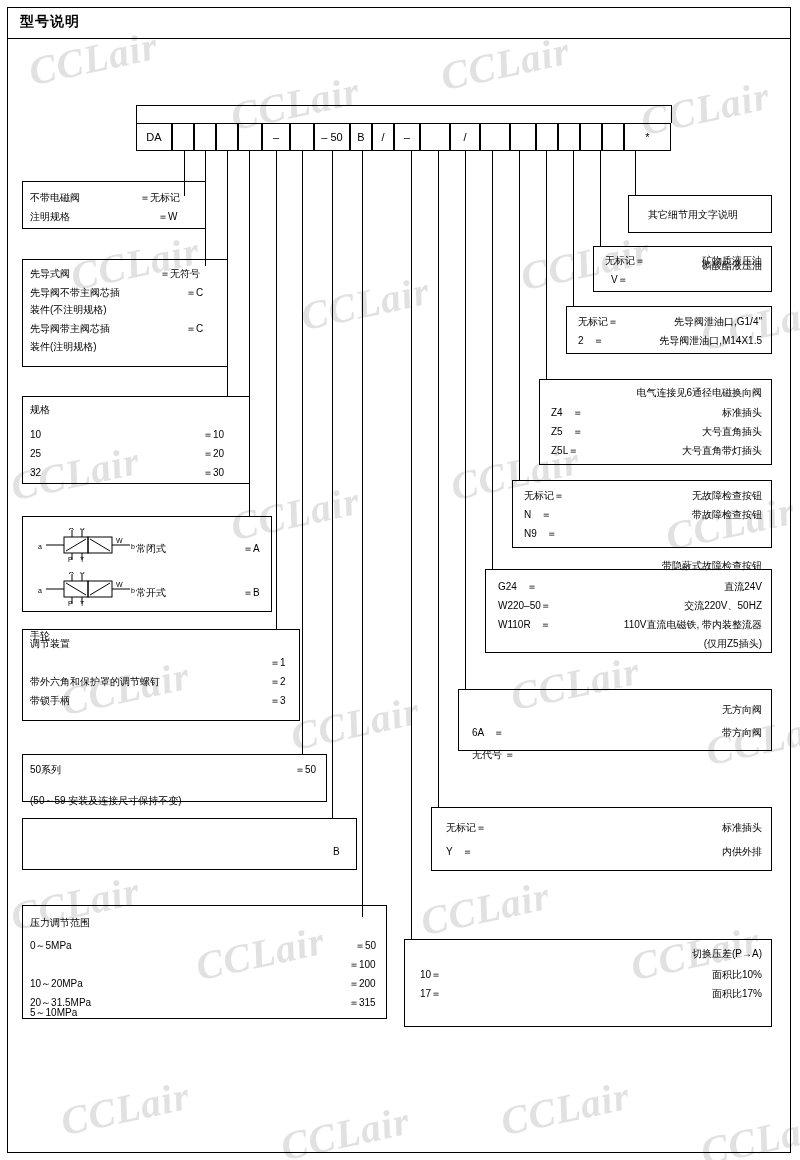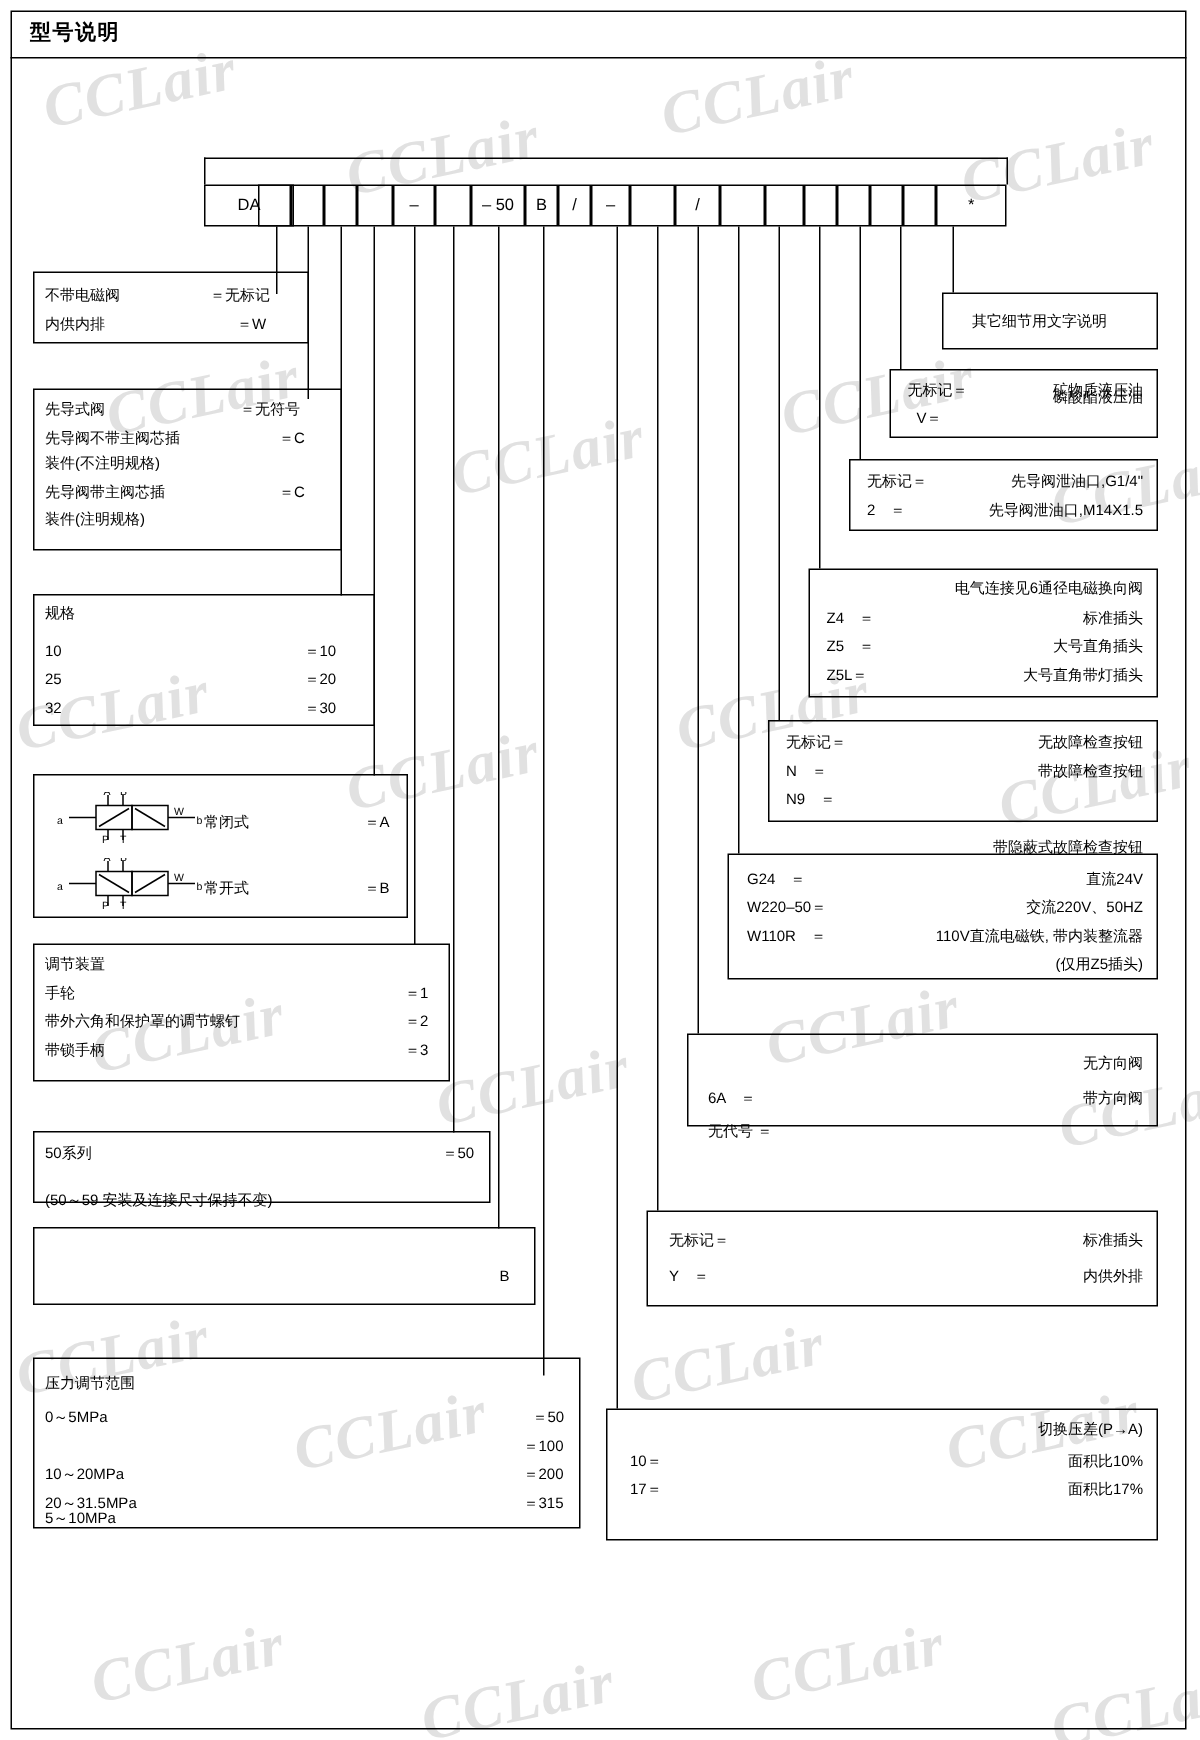--- a/index.html
+++ b/index.html
@@ -95,21 +95,21 @@
   </div>
 
   <div class="outer-frame"></div>
   <div class="title-bar"></div>
   <div class="title-text">型号说明</div>
 
   <div class="ln h" style="left:136px;top:105px;width:536px;"></div>
   <div class="ln v" style="left:136px;top:105px;height:18px;"></div>
   <div class="ln v" style="left:671px;top:105px;height:18px;"></div>
 
-  <div class="code-cell" style="left:136px;top:123px;width:60px;height:28px;">DA</div>
+  <div class="code-cell" style="left:136px;top:123px;width:36px;height:28px;">DA</div>
   <div class="code-cell" style="left:172px;top:123px;width:22px;height:28px;"></div>
   <div class="code-cell" style="left:194px;top:123px;width:22px;height:28px;"></div>
   <div class="code-cell" style="left:216px;top:123px;width:22px;height:28px;"></div>
   <div class="code-cell" style="left:238px;top:123px;width:24px;height:28px;"></div>
   <div class="code-cell" style="left:262px;top:123px;width:28px;height:28px;">–</div>
   <div class="code-cell" style="left:290px;top:123px;width:24px;height:28px;"></div>
   <div class="code-cell" style="left:314px;top:123px;width:36px;height:28px;">– 50</div>
   <div class="code-cell" style="left:350px;top:123px;width:22px;height:28px;">B</div>
   <div class="code-cell" style="left:372px;top:123px;width:22px;height:28px;">/</div>
   <div class="code-cell" style="left:394px;top:123px;width:26px;height:28px;">–</div>
@@ -137,21 +137,21 @@
   <div class="ln v" style="left:492px;top:151px;height:418px;"></div>
   <div class="ln v" style="left:519px;top:151px;height:329px;"></div>
   <div class="ln v" style="left:546px;top:151px;height:228px;"></div>
   <div class="ln v" style="left:573px;top:151px;height:155px;"></div>
   <div class="ln v" style="left:600px;top:151px;height:95px;"></div>
   <div class="ln v" style="left:635px;top:151px;height:44px;"></div>
 
   <div class="box" style="left:22px;top:181px;width:184px;height:48px;"></div>
   <div class="lbl" style="left:30px;top:192px;">不带电磁阀</div>
   <div class="lbl" style="left:140px;top:192px;">＝无标记</div>
-  <div class="lbl" style="left:30px;top:211px;">内供内排</div>
+  <div class="lbl" style="left:30px;top:211px;">注明规格</div>
   <div class="lbl" style="left:158px;top:211px;">＝W</div>
 
   <div class="box" style="left:22px;top:259px;width:206px;height:108px;"></div>
   <div class="lbl" style="left:30px;top:268px;">先导式阀</div>
   <div class="lbl" style="left:160px;top:268px;">＝无符号</div>
   <div class="lbl" style="left:30px;top:287px;">先导阀不带主阀芯插</div>
   <div class="lbl" style="left:186px;top:287px;">＝C</div>
   <div class="lbl" style="left:30px;top:304px;">装件(不注明规格)</div>
   <div class="lbl" style="left:30px;top:323px;">先导阀带主阀芯插</div>
   <div class="lbl" style="left:186px;top:323px;">＝C</div>
@@ -207,21 +207,21 @@
     <text x="78" y="15" font-size="7" font-family="Liberation Sans, sans-serif">W</text>
     <text x="93" y="21" font-size="7" font-family="Liberation Sans, sans-serif">b</text>
   </svg>
   <div class="lbl" style="left:136px;top:543px;">常闭式</div>
   <div class="lbl" style="left:243px;top:543px;">＝A</div>
   <div class="lbl" style="left:136px;top:587px;">常开式</div>
   <div class="lbl" style="left:243px;top:587px;">＝B</div>
 
   <div class="box" style="left:22px;top:629px;width:278px;height:92px;"></div>
   <div class="lbl" style="left:30px;top:638px;">调节装置</div>
-  <div class="lbl" style="left:30px;top:657px;">手轮</div>
+  <div class="lbl" style="left:30px;top:630px;">手轮</div>
   <div class="lbl" style="left:270px;top:657px;">＝1</div>
   <div class="lbl" style="left:30px;top:676px;">带外六角和保护罩的调节螺钉</div>
   <div class="lbl" style="left:270px;top:676px;">＝2</div>
   <div class="lbl" style="left:30px;top:695px;">带锁手柄</div>
   <div class="lbl" style="left:270px;top:695px;">＝3</div>
 
   <div class="box" style="left:22px;top:754px;width:305px;height:48px;"></div>
   <div class="lbl" style="left:30px;top:764px;">50系列</div>
   <div class="lbl" style="left:295px;top:764px;">＝50</div>
   <div class="lbl" style="left:30px;top:783px;margin-top:12px;">(50～59 安装及连接尺寸保持不变)</div>

